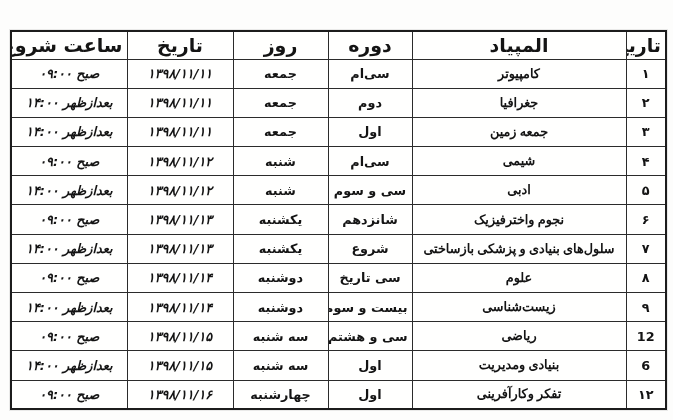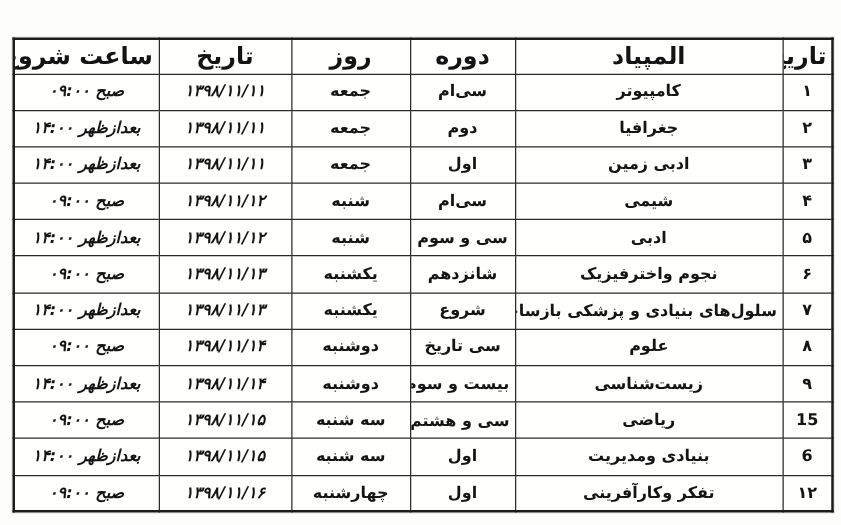--- a/index.html
+++ b/index.html
@@ -40,21 +40,21 @@
     white-space: nowrap;
     overflow: hidden;
   }
   table.schedule thead tr { height: 28px; }
   table.schedule tbody tr { height: 29.2px; }
   table.schedule th { font-size: 19px; }
   table.schedule td { font-size: 12.8px; }
   
   td.col-start_time, td.col-date { direction: ltr; font-style: italic; }
   td.col-date { letter-spacing: 0.5px; margin-top: 48px; }
-  td.col-olympiad { font-size: 12.5px; }
+  td.col-olympiad { font-size: 12.5px; font-family: Liberation Serif, serif; }
   
   table.schedule tbody tr td { border-top-color: #3a3a3a; }
 </style>
 </head>
 <body>
 
 <div class="sheet">
   <table class="schedule" dir="rtl">
     <colgroup>
       <col style="width:40px">
@@ -86,21 +86,21 @@
         <tr>
           <td class="col-row">۲</td>
           <td class="col-olympiad">جغرافیا</td>
           <td class="col-round">دوم</td>
           <td class="col-day">جمعه</td>
           <td class="col-date">۱۳۹۸/۱۱/۱۱</td>
           <td class="col-start_time">۱۴:۰۰ بعدازظهر</td>
         </tr>
         <tr>
           <td class="col-row">۳</td>
-          <td class="col-olympiad">ادبی زمین</td>
+          <td class="col-olympiad">جمعه زمین</td>
           <td class="col-round">اول</td>
           <td class="col-day">جمعه</td>
           <td class="col-date">۱۳۹۸/۱۱/۱۱</td>
           <td class="col-start_time">۱۴:۰۰ بعدازظهر</td>
         </tr>
         <tr>
           <td class="col-row">۴</td>
           <td class="col-olympiad">شیمی</td>
           <td class="col-round">سی‌ام</td>
           <td class="col-day">شنبه</td>
@@ -141,21 +141,21 @@
         </tr>
         <tr>
           <td class="col-row">۹</td>
           <td class="col-olympiad">زیست‌شناسی</td>
           <td class="col-round">بیست و سوم</td>
           <td class="col-day">دوشنبه</td>
           <td class="col-date">۱۳۹۸/۱۱/۱۴</td>
           <td class="col-start_time">۱۴:۰۰ بعدازظهر</td>
         </tr>
         <tr>
-          <td class="col-row">15</td>
+          <td class="col-row">12</td>
           <td class="col-olympiad">ریاضی</td>
           <td class="col-round">سی و هشتم</td>
           <td class="col-day">سه شنبه</td>
           <td class="col-date">۱۳۹۸/۱۱/۱۵</td>
           <td class="col-start_time">۰۹:۰۰ صبح</td>
         </tr>
         <tr>
           <td class="col-row">6</td>
           <td class="col-olympiad">بنیادی ومدیریت</td>
           <td class="col-round">اول</td>

